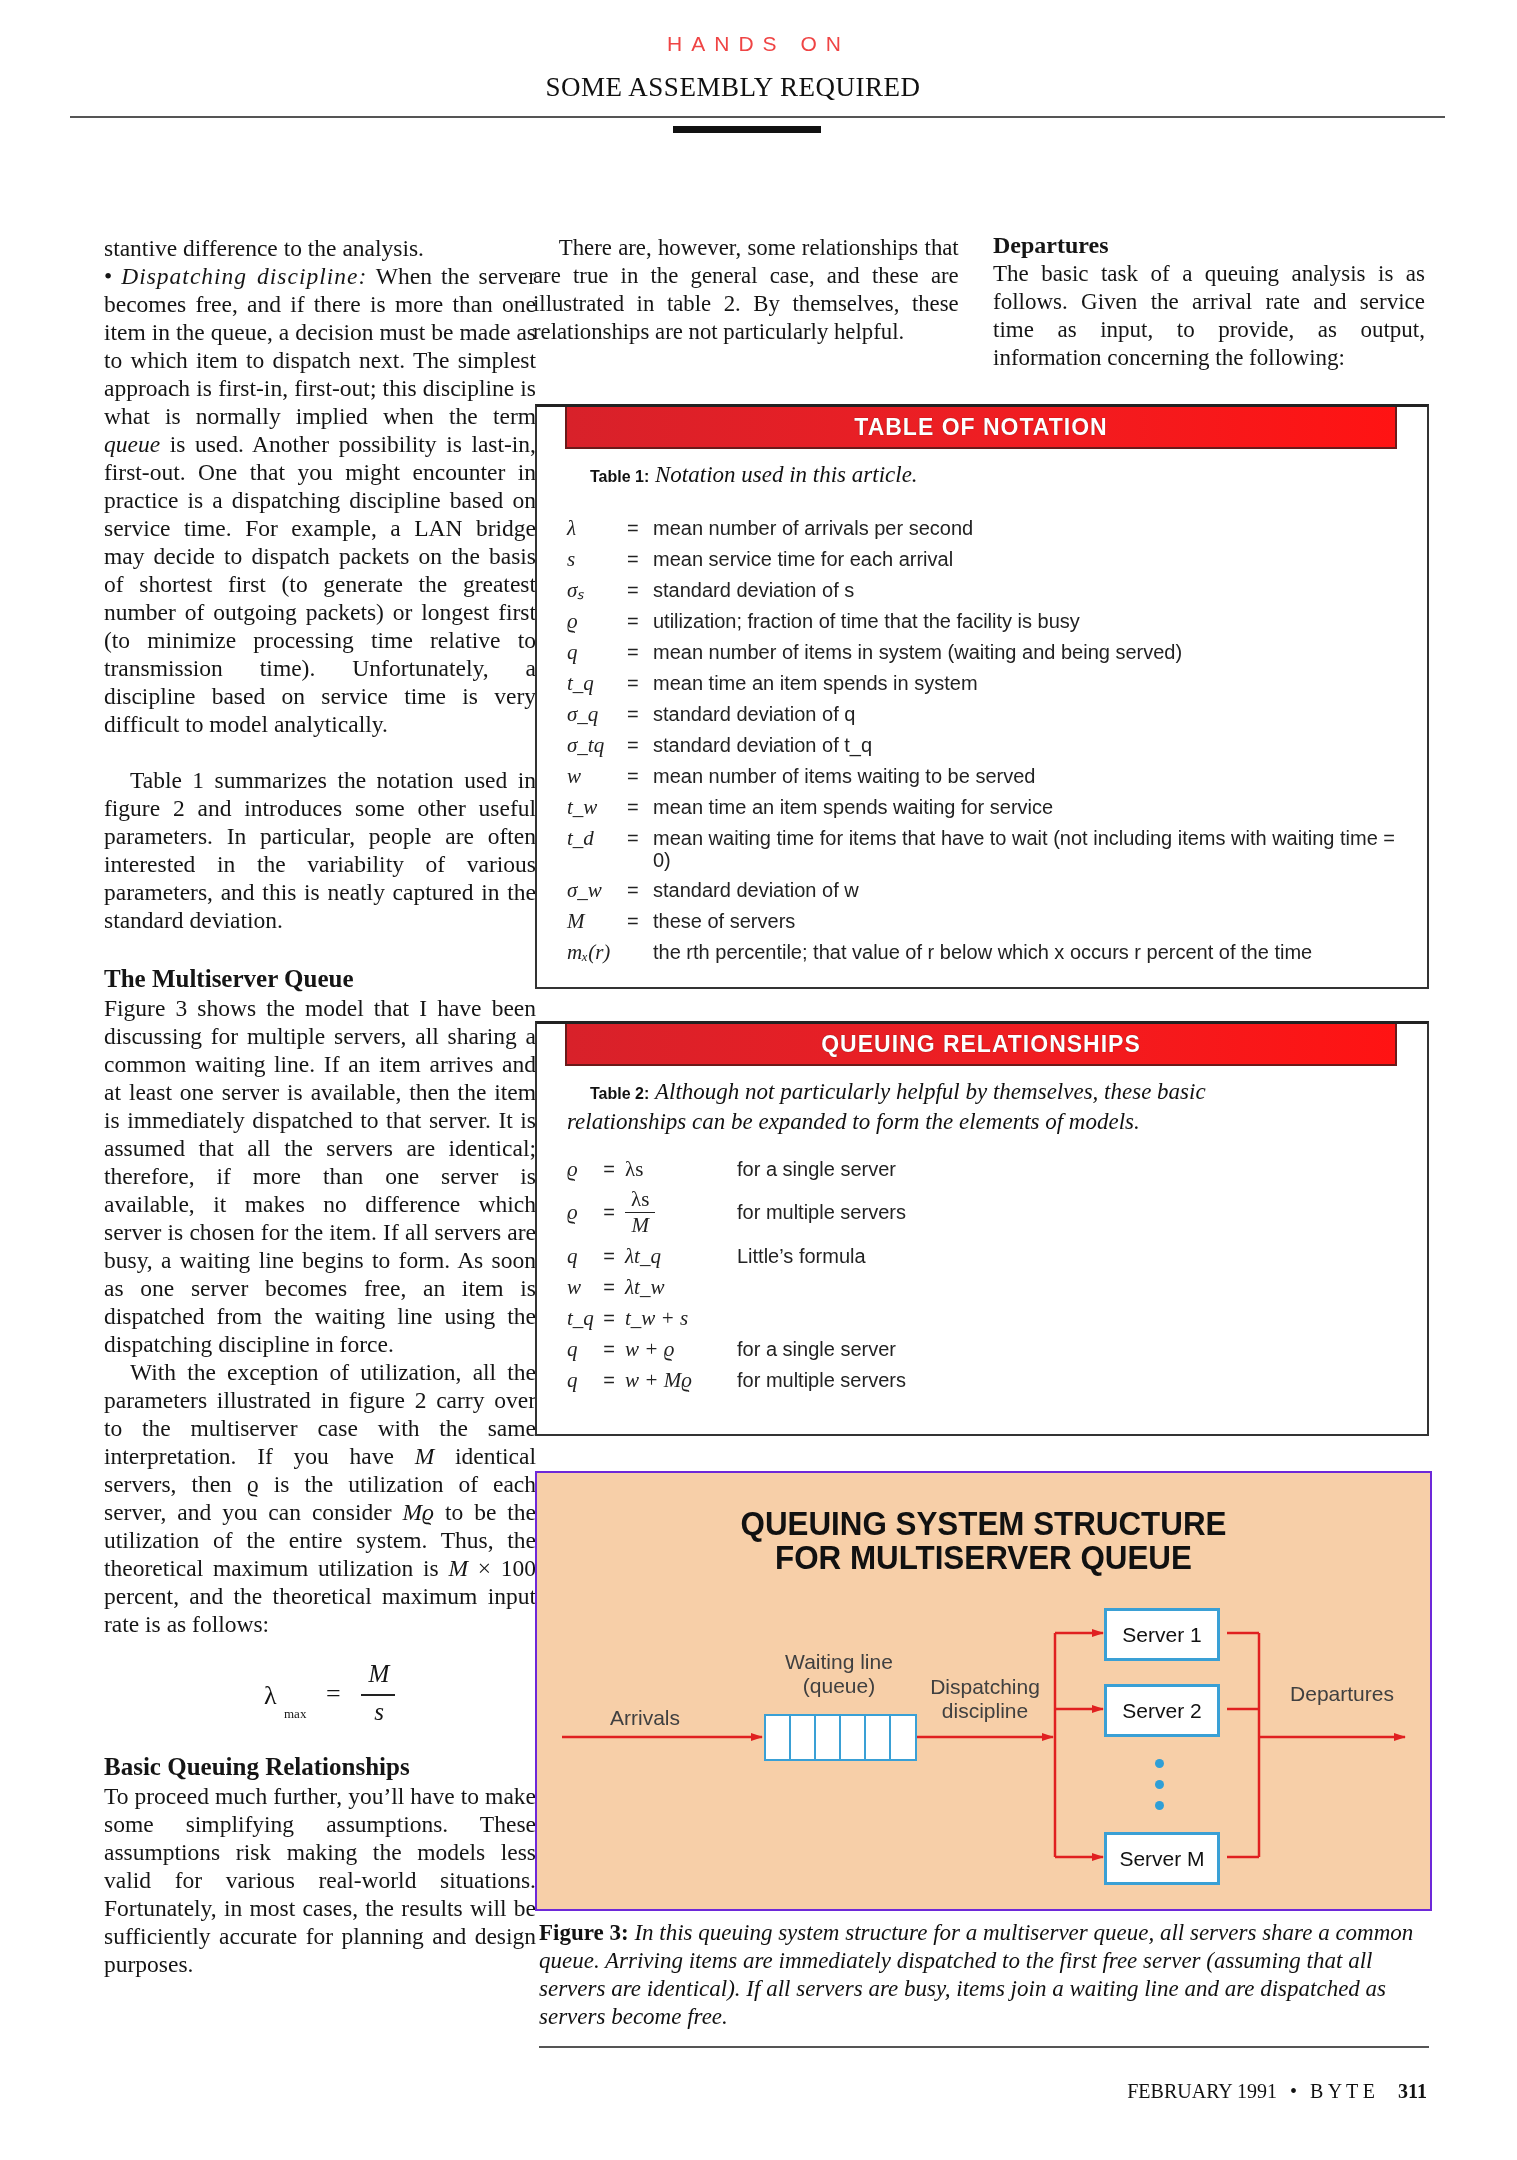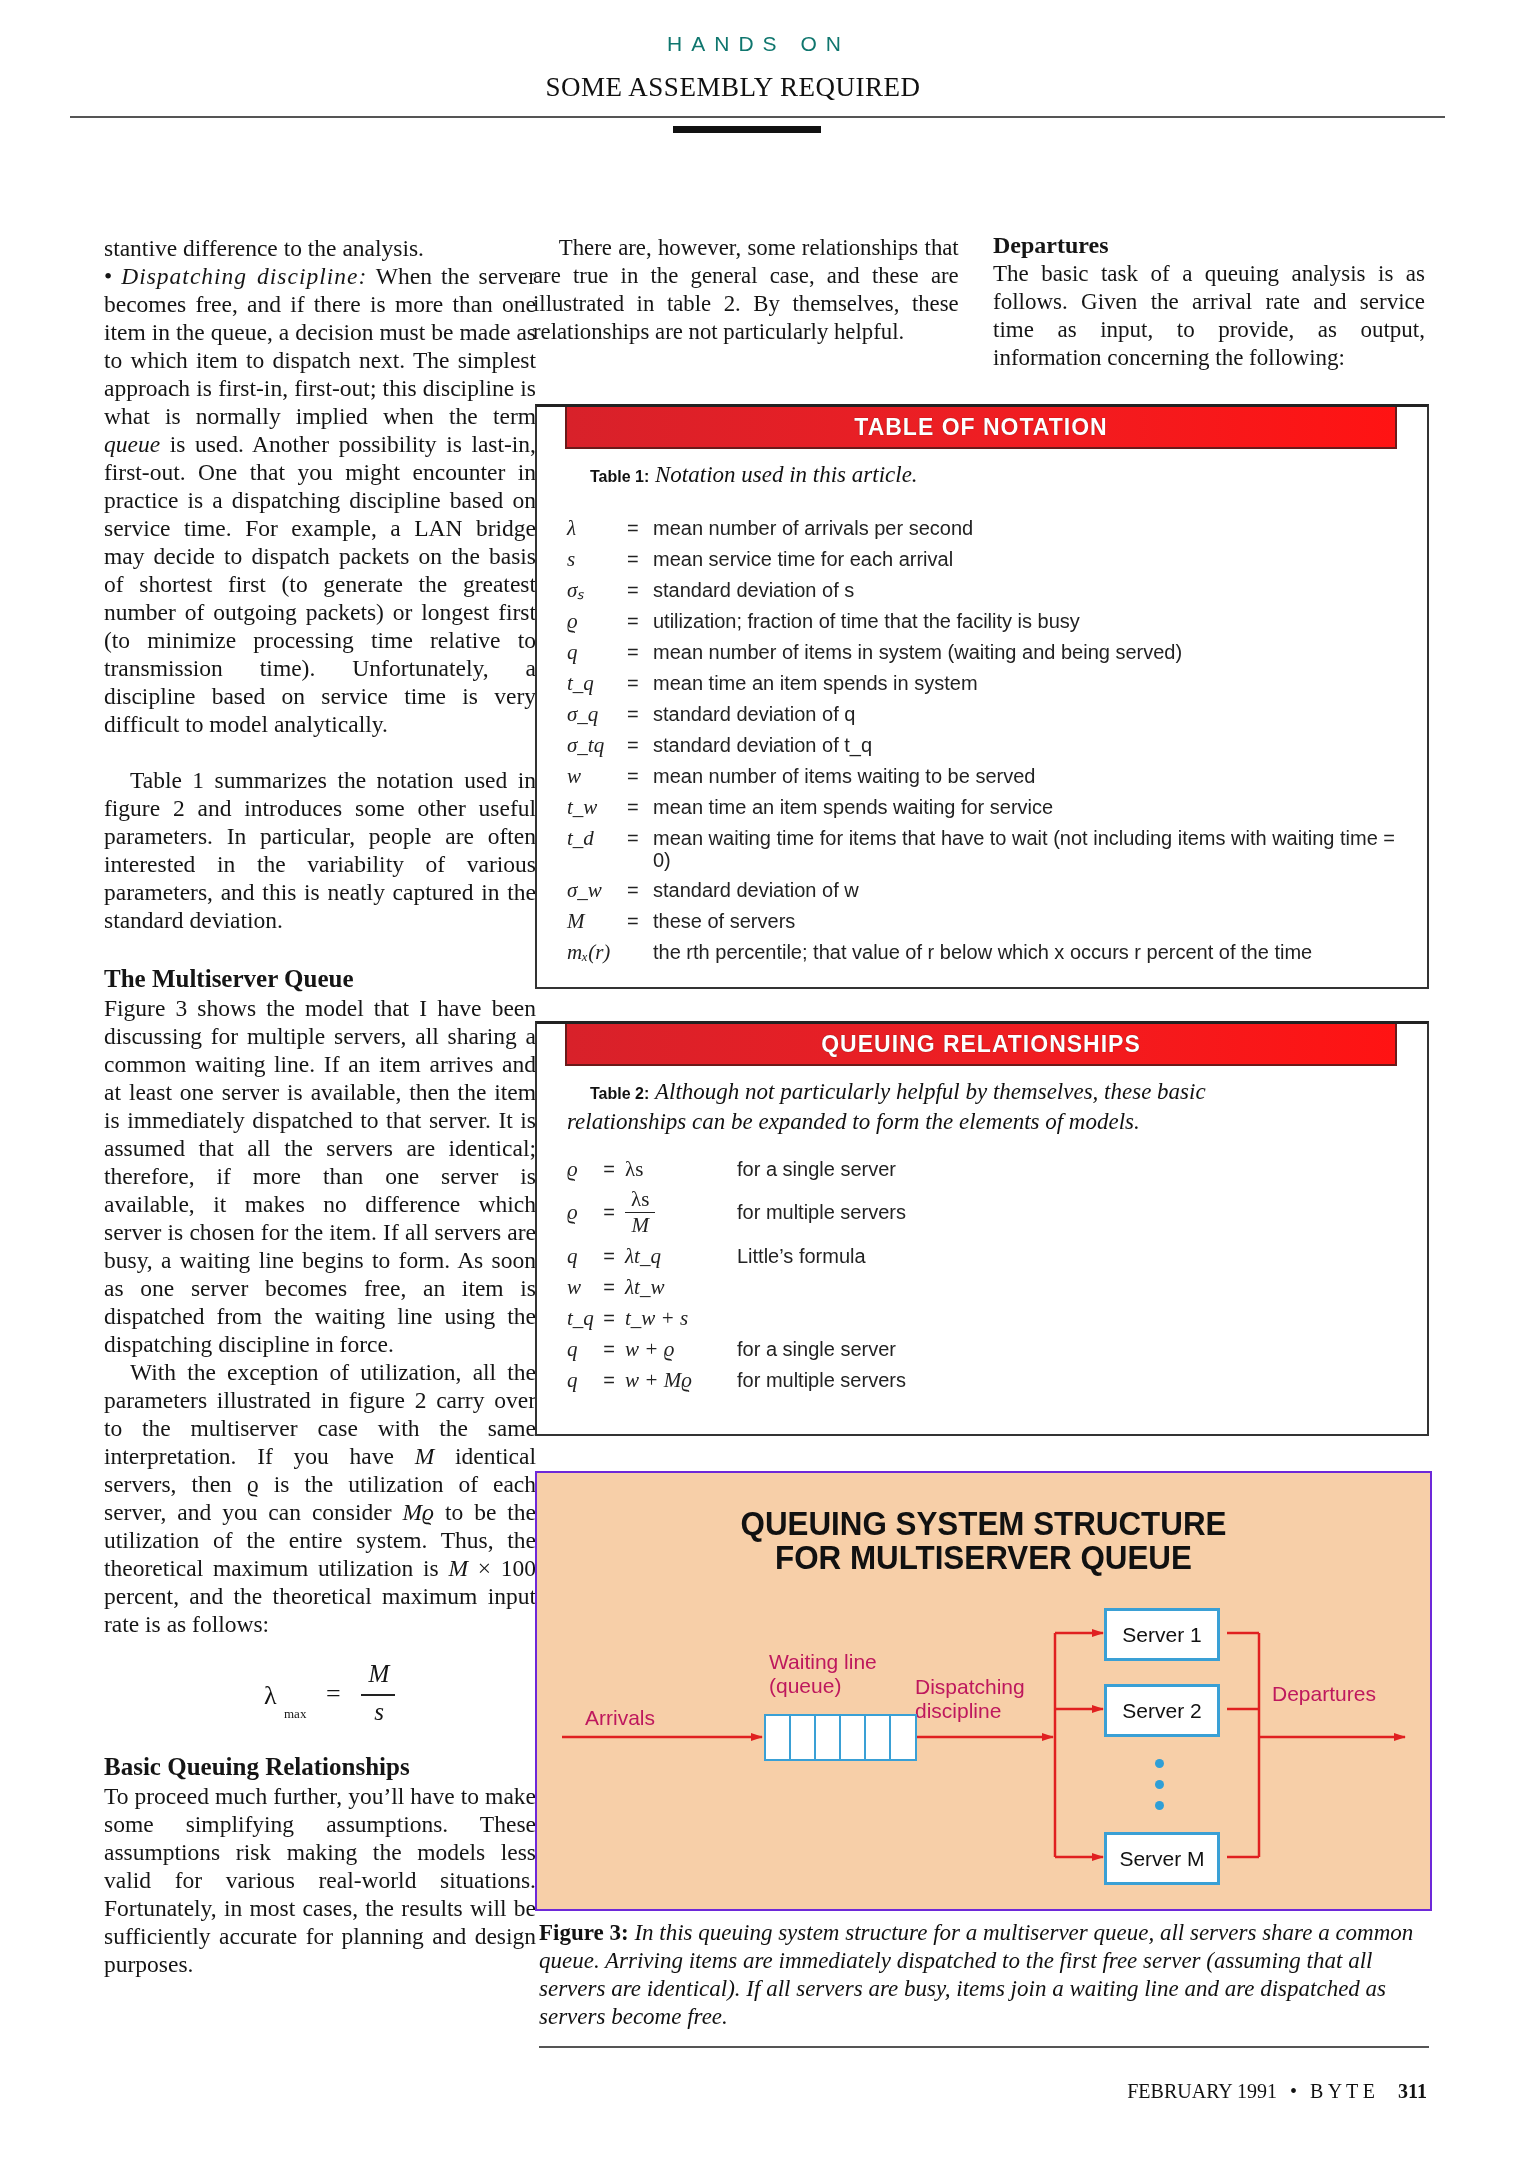--- a/index.html
+++ b/index.html
@@ -1,19 +1,19 @@
 <!DOCTYPE html>
 <html><head>
 <meta charset="utf-8">
 <style>
   html, body { margin:0; padding:0; background:#ffffff; }
   body { width:1517px; height:2160px; position:relative; overflow:hidden; color:#111; }
 
   
-  .kicker { position:absolute; top:32px; left:0; width:1517px; text-align:center; font-size:21px; letter-spacing:9px; font-family:"Liberation Sans", sans-serif; color:#0f766e; }
+  .kicker { position:absolute; top:32px; left:0; width:1517px; text-align:center; font-size:21px; letter-spacing:9px; font-family:"Liberation Sans", sans-serif; color:#ef4444; }
   .section-title { position:absolute; top:72px; left:0; width:1466px; text-align:center; font-size:27px; font-family:"Liberation Serif", serif; letter-spacing:0.5px; }
   .rule { position:absolute; top:116px; left:70px; width:1375px; height:2px; background:#555; }
   .rule-tab { position:absolute; top:126px; left:673px; width:148px; height:7px; background:#111; }
 
   
   .col { position:absolute; font-family:"Liberation Serif", serif; font-size:23.5px; line-height:28px; text-align:justify; color:#151515; }
   .col p { margin:0; }
   .indent { text-indent:26px; }
   .col h3 { margin:0; font-size:25px; font-weight:bold; line-height:30px; }
   .it { font-style:italic; }
@@ -42,21 +42,21 @@
   .rlhs { width:26px; font-style:italic; font-family:"Liberation Serif", serif; font-size:21px; }
   .req { width:32px; text-align:center; }
   .rrhs { width:112px; font-family:"Liberation Serif", serif; font-size:21px; }
   .rnote { flex:1; }
   .frac { display:inline-flex; flex-direction:column; align-items:center; }
   .frac .num { border-bottom:1.5px solid #222; padding:0 6px; }
 
   
   .figure { position:absolute; left:535px; top:1471px; width:893px; height:436px; background:#f7cfa8; border:2px solid #6d28d9; }
   .fig-title { position:absolute; top:34px; left:0; width:893px; text-align:center; font-family:"Liberation Sans", sans-serif; font-weight:bold; font-size:33px; line-height:34px; color:#111; transform:scaleX(0.95); }
-  .fig-label { position:absolute; font-family:"Liberation Sans", sans-serif; font-size:21px; color:#be185d; line-height:24px; }
+  .fig-label { position:absolute; font-family:"Liberation Sans", sans-serif; font-size:21px; color:#404040; text-align:center; line-height:24px; }
   .server { position:absolute; width:110px; height:47px; background:#fff; border:3px solid #3aa0d5; font-family:"Liberation Sans", sans-serif; font-size:21px; text-align:center; line-height:47px; color:#111; }
   .qcell { position:absolute; top:241px; width:24px; height:43px; background:#fff; border:2px solid #3aa0d5; }
   .dot { position:absolute; width:9px; height:9px; border-radius:50%; background:#2f9fd6; }
 
   .fig-caption { position:absolute; left:539px; top:1919px; width:890px; font-family:"Liberation Serif", serif; font-size:23px; line-height:28px; }
   .fig-caption b { font-weight:bold; }
   .fig-caption i { font-style:italic; }
   .bottom-rule { position:absolute; top:2046px; left:539px; width:890px; height:2px; background:#555; }
 
   .footer { position:absolute; top:2080px; right:90px; font-family:"Liberation Serif", serif; font-size:20px; color:#111; }

